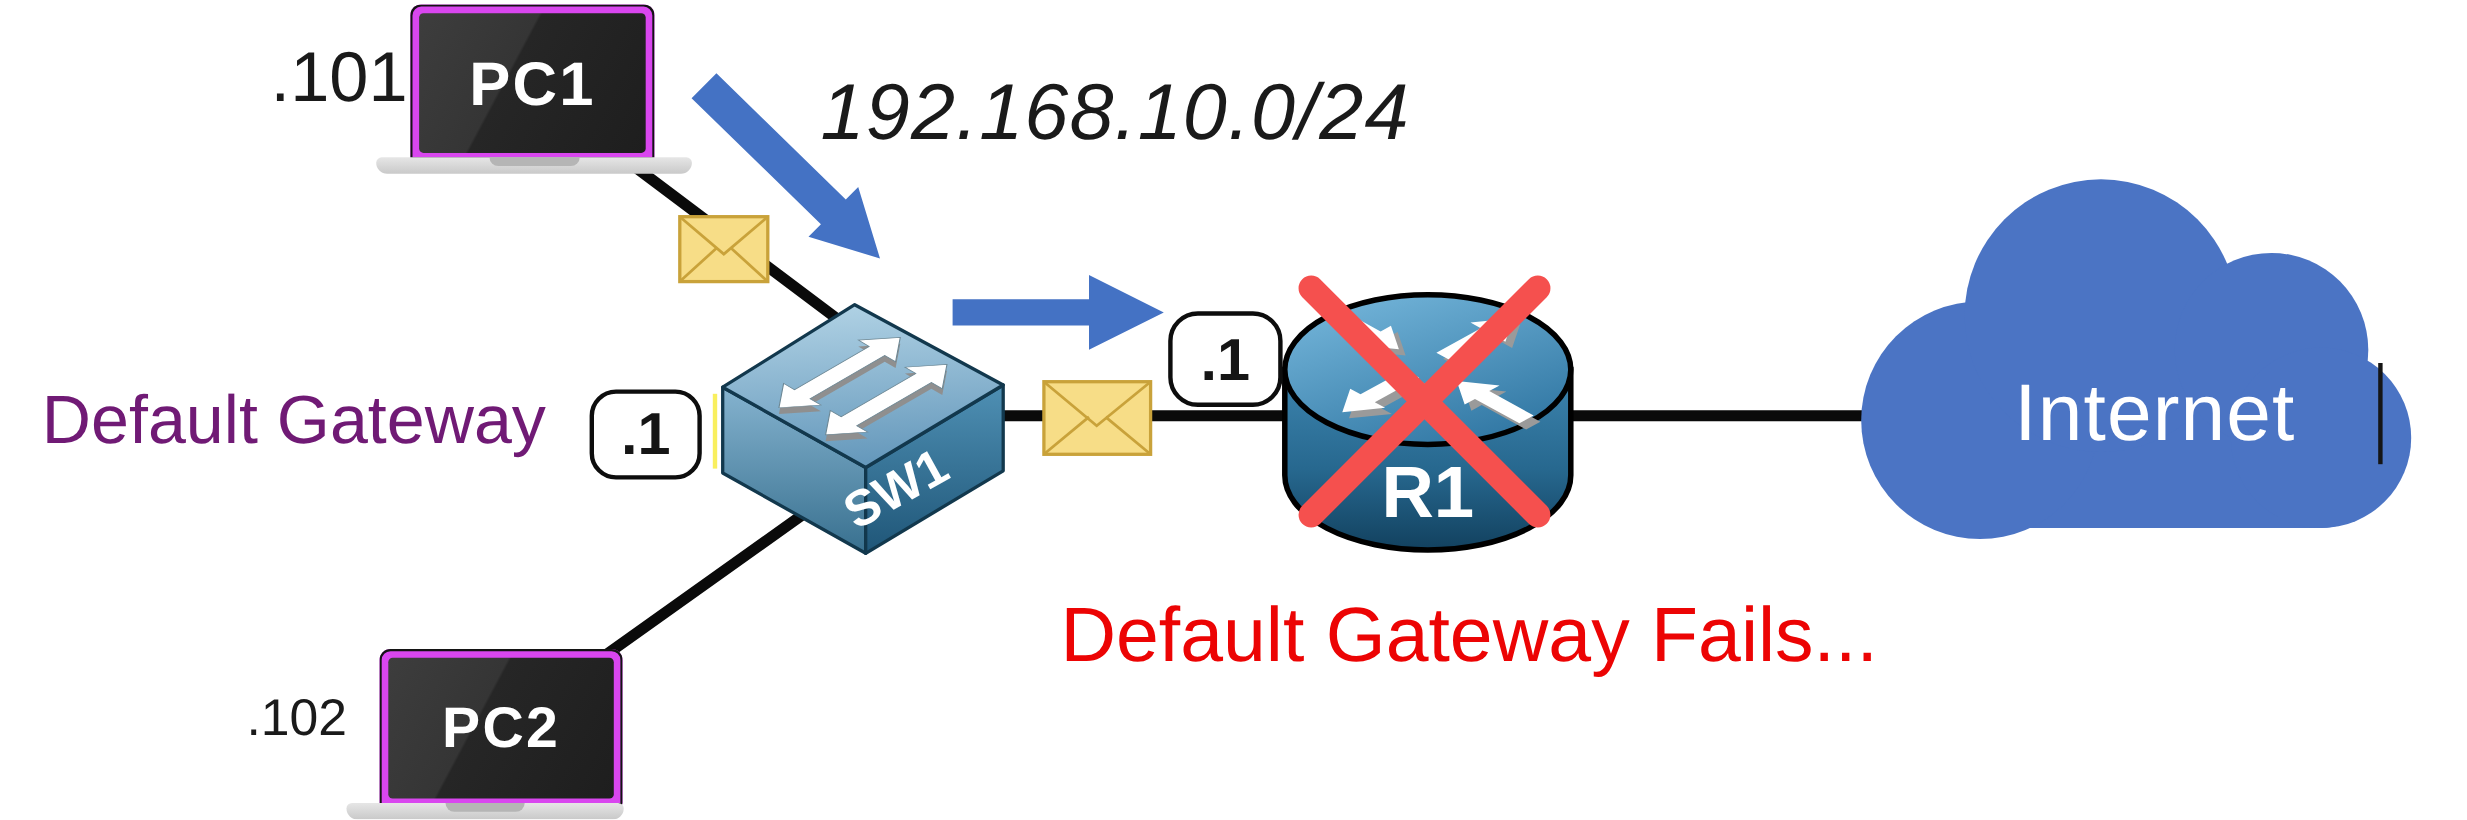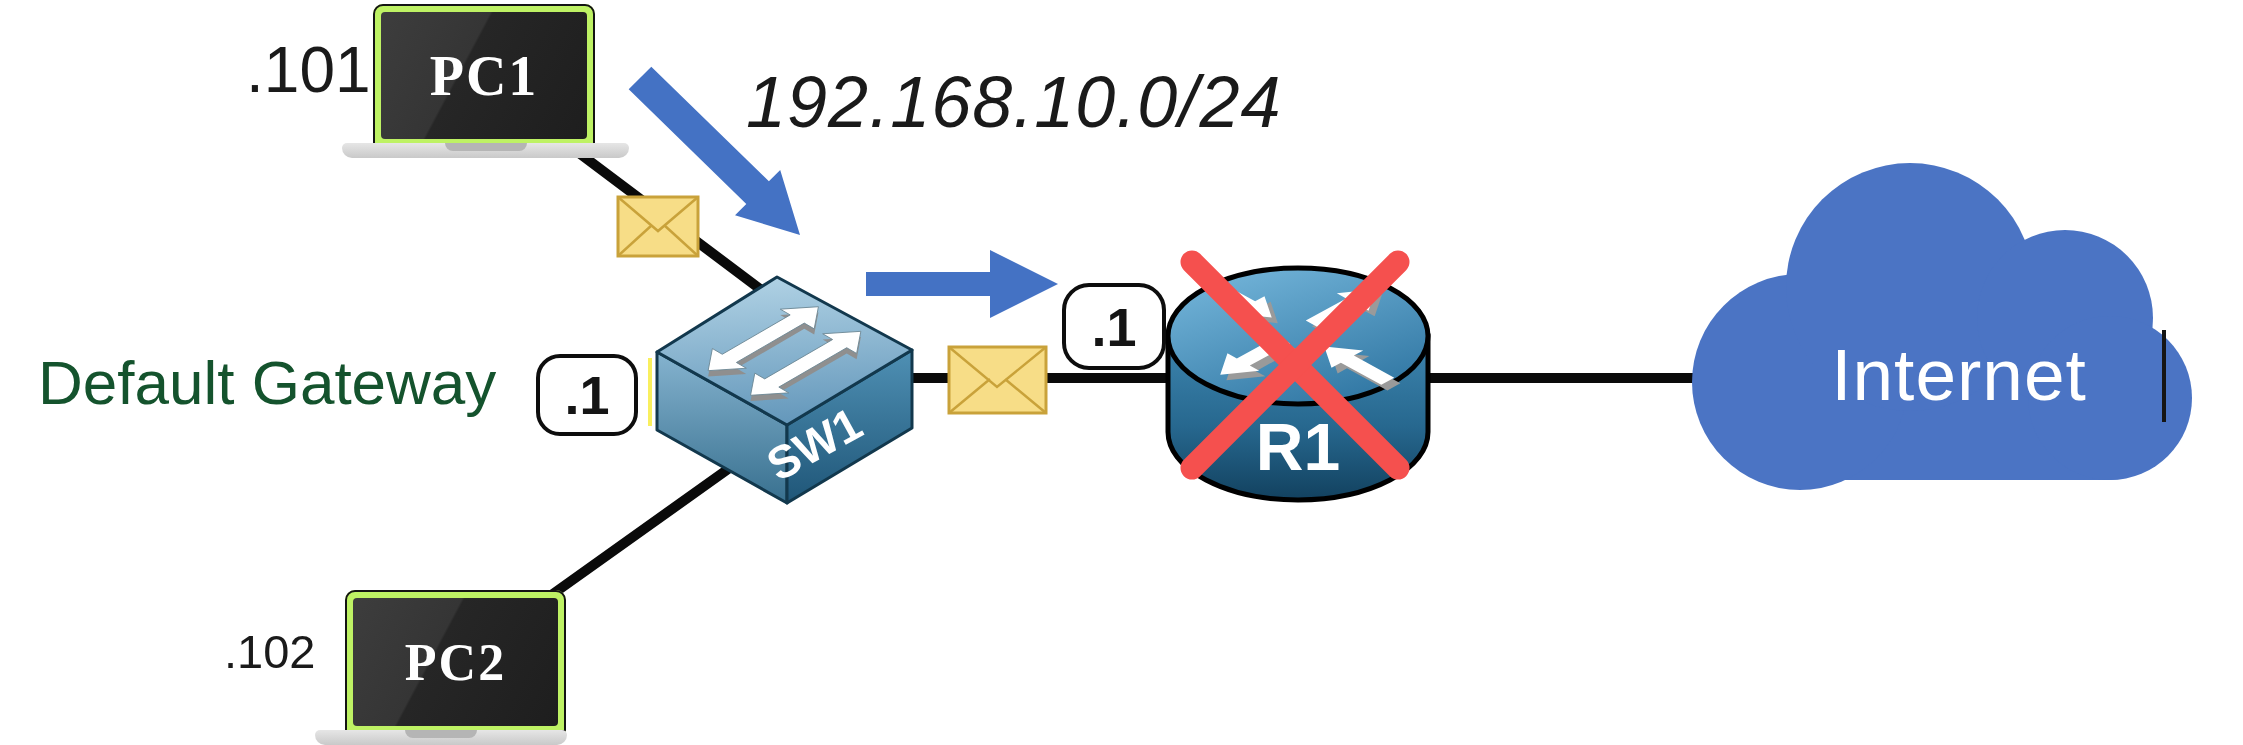--- a/index.html
+++ b/index.html
@@ -6,28 +6,27 @@
   .stage{
     position:relative;width:2243px;height:745px;background:#ffffff;overflow:hidden;
     font-family:"Liberation Sans", sans-serif;
   }
   .layer{position:absolute;left:0;top:0;}
   .lbl{position:absolute;line-height:1;white-space:nowrap;}
   .lbl-dark{color:#1a1a1a;text-align:right;}
   .lbl-subnet{left:746px;top:66px;font-size:72px;letter-spacing:1px;font-style:italic;}
   .lbl-101{left:246px;top:38px;font-size:64px;}
   .lbl-102{left:224px;top:628px;font-size:47px;}
-  .lbl-gateway{left:38px;top:352px;font-size:62px;color:#14532d;}
+  .lbl-gateway{left:38px;top:352px;font-size:62px;color:#701a75;}
   .lbl-fails{left:964px;top:542px;font-size:70px;color:#EC0404;}
   
   .laptop{position:absolute;}
   .laptop .screen{
-    position:absolute;background:#bef264;border-radius:10px 10px 2px 2px;
+    position:absolute;background:#d946ef;border-radius:10px 10px 2px 2px;
     box-shadow:inset 0 0 0 2px #141414;
-    font-family:Liberation Serif, serif;
   }
   .laptop .glass{
     position:absolute;left:8px;right:8px;top:8px;bottom:6px;border-radius:4px;
     background:linear-gradient(118deg,#3d3d3d 0%,#353535 40%,#262626 41%,#1e1e1e 100%);
     display:flex;align-items:center;justify-content:center;
   }
   .laptop .pc-label{color:#fff;font-weight:bold;font-size:56px;letter-spacing:2px;}
   .laptop .base{
     position:absolute;left:0;right:0;bottom:0;height:15px;
     background:linear-gradient(#e6e6e6,#c9c9c9);border-radius:5px 5px 10px 10px;
@@ -161,19 +160,20 @@
     </div>
     <div class="base">
       <div class="notch" style="width:72px;"></div>
     </div>
   </div>
 
   <div class="lbl lbl-dark lbl-101">.101</div>
   <div class="lbl lbl-dark lbl-102">.102</div>
   <div class="lbl lbl-dark lbl-subnet">192.168.10.0/24</div>
   <div class="lbl lbl-gateway">Default Gateway</div>
+  <div class="lbl lbl-fails">Default Gateway Fails...</div>
 
   <div class="badge badge-sw">.1</div>
   <div class="badge badge-r1">.1</div>
 
   <div class="sliver"></div>
   <div class="cursor-line"></div>
 </div>
 
 </body></html>

